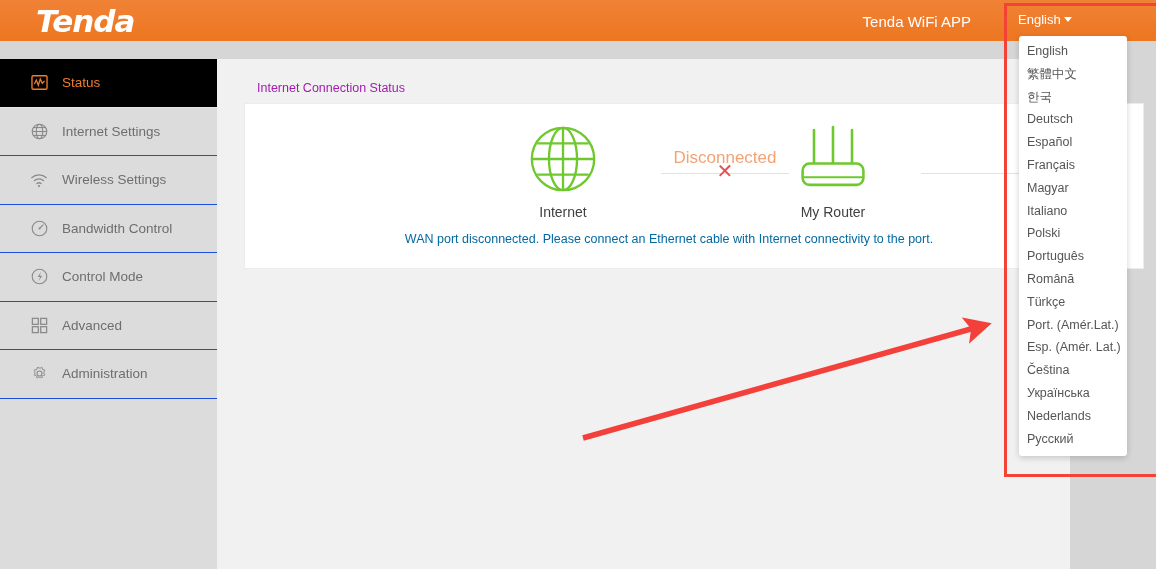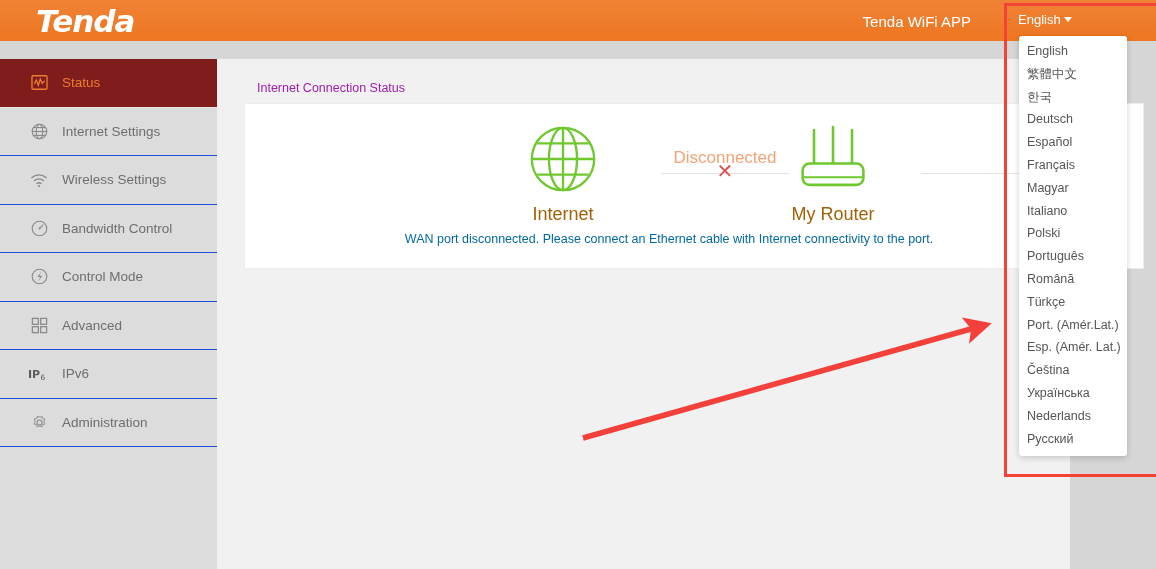--- a/index.html
+++ b/index.html
@@ -91,21 +91,21 @@
     height: 48.5px;
     display: flex;
     align-items: center;
     padding-left: 28px;
     font-size: 13.5px;
     color: #6e6e6e;
     cursor: pointer;
     border-bottom: 1px solid #1d4ed8;
   }
   .nav-item.active {
-    background: #7f1d1d;
+    background: #000000;
     color: #ef7d2e;
     border-bottom: 1px solid #e6e6e6;
   }
   .nav-icon {
     width: 22px; height: 22px;
     margin-right: 12px;
     display: flex;
     align-items: center;
     justify-content: center;
     flex: 0 0 22px;
@@ -143,22 +143,22 @@
     width: 793px;
     height: 120px;
   }
   .node {
     position: absolute;
     text-align: center;
     width: 150px;
   }
   .node-icon { height: 82px; display: flex; align-items: center; justify-content: center; }
   .node-label {
-    font-size: 18px;
-    color: #a16207;
+    font-size: 14px;
+    color: #404040;
     margin-top: 4px;
   }
   .node-internet { left: 243px; top: 6px; }
   .node-router   { left: 513px; top: 6px; }
   .node-devices  { left: 766px; top: 6px; }
 
   .link {
     position: absolute;
     text-align: center;
   }
@@ -326,29 +326,20 @@
         <svg width="19" height="19" viewBox="0 0 24 24" fill="none" stroke="#8a8a8a" stroke-width="1.6">
           <rect x="3" y="3" width="7.5" height="7.5"></rect>
           <rect x="13.5" y="3" width="7.5" height="7.5"></rect>
           <rect x="3" y="13.5" width="7.5" height="7.5"></rect>
           <rect x="13.5" y="13.5" width="7.5" height="7.5"></rect>
         </svg>
       </span>
       <span class="nav-label">Advanced</span>
     </div>
 
-    <div class="nav-item">
-      <span class="nav-icon">
-        <svg width="24" height="20" viewBox="0 0 30 20">
-          <text x="0" y="15" font-family="DejaVu Sans, sans-serif" font-size="15" font-weight="bold" fill="#5c5c5c">IP</text>
-          <text x="17" y="18" font-family="DejaVu Sans, sans-serif" font-size="10" fill="#5c5c5c">6</text>
-        </svg>
-      </span>
-      <span class="nav-label">IPv6</span>
-    </div>
 
     <div class="nav-item">
       <span class="nav-icon">
         <svg width="19" height="19" viewBox="0 0 24 24" fill="none" stroke="#8a8a8a" stroke-width="1.35">
           <path d="M12 4.4l1.6.35.95-1.35 1.5.85-.35 1.6 1.25 1.25 1.6-.35.85 1.5-1.35.95.35 1.6-.35 1.6 1.35.95-.85 1.5-1.6-.35-1.25 1.25.35 1.6-1.5.85-.95-1.35-1.6.35-1.6-.35-.95 1.35-1.5-.85.35-1.6-1.25-1.25-1.6.35-.85-1.5 1.35-.95-.35-1.6.35-1.6-1.35-.95.85-1.5 1.6.35L8.95 5.85 8.6 4.25l1.5-.85.95 1.35z" transform="scale(0.92) translate(1,1)"></path>
           <circle cx="12" cy="12" r="3.2"></circle>
         </svg>
       </span>
       <span class="nav-label">Administration</span>
     </div>

